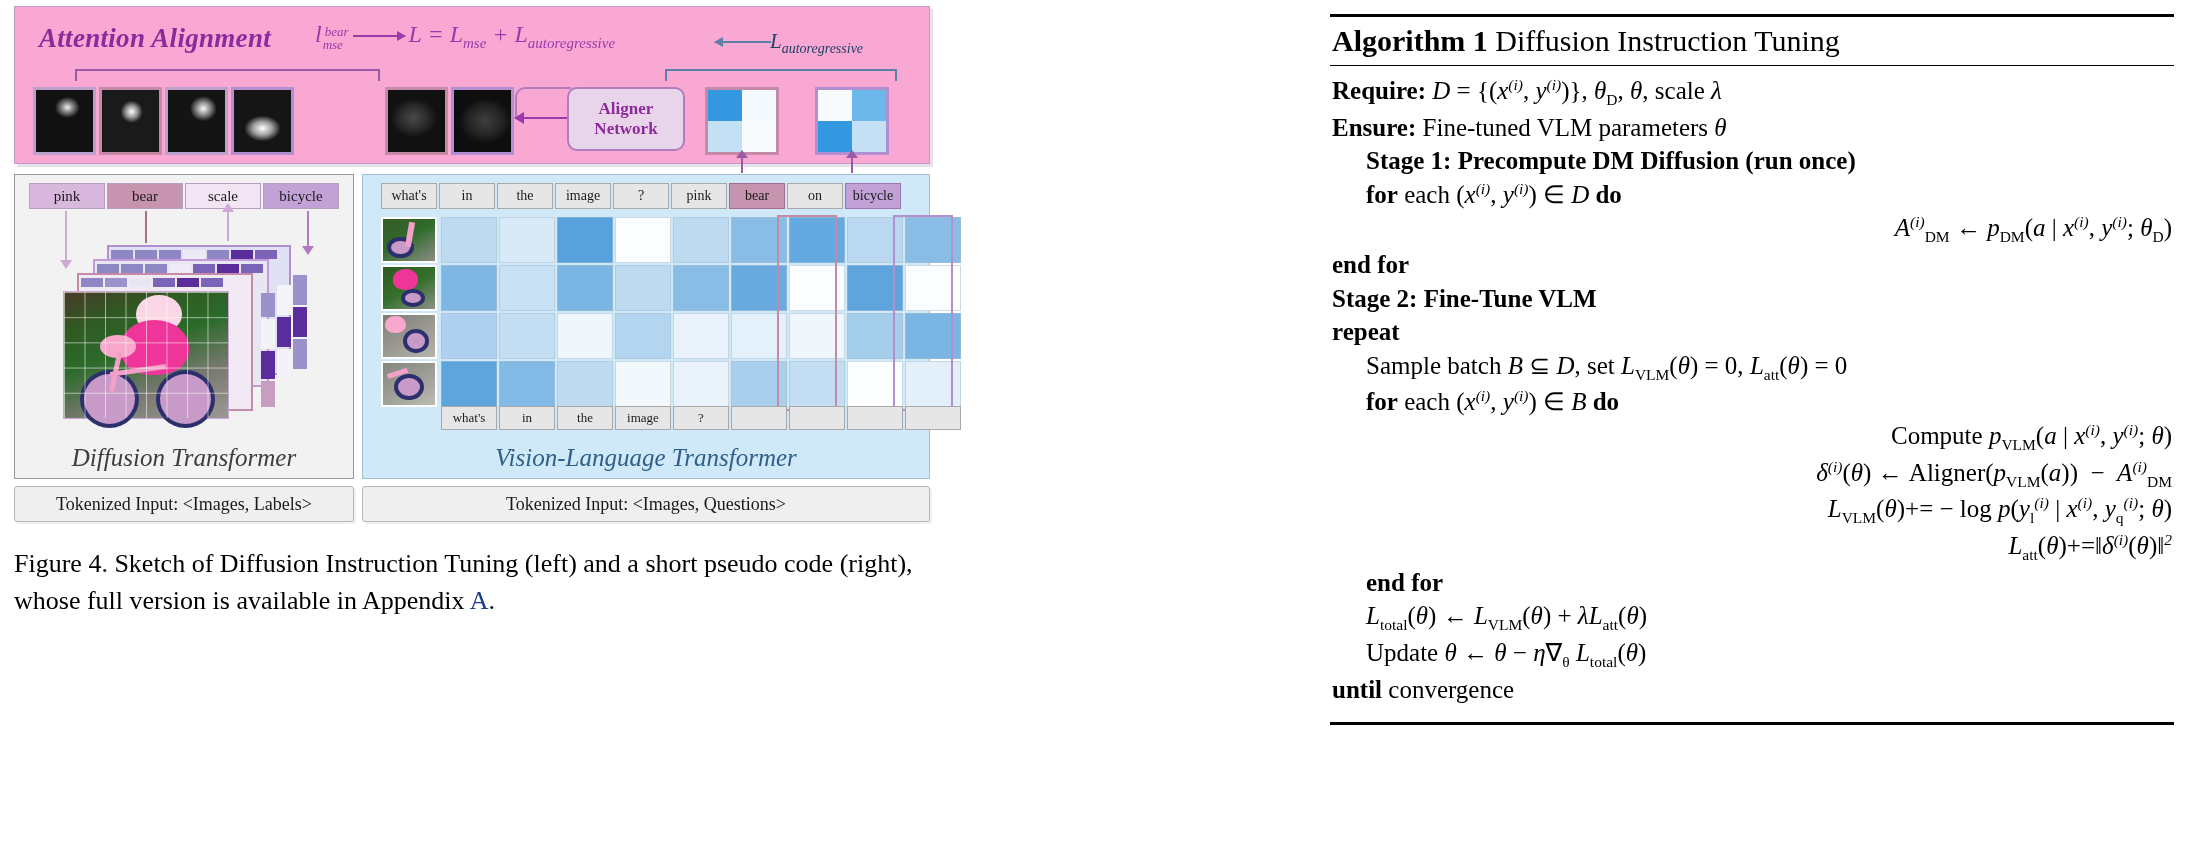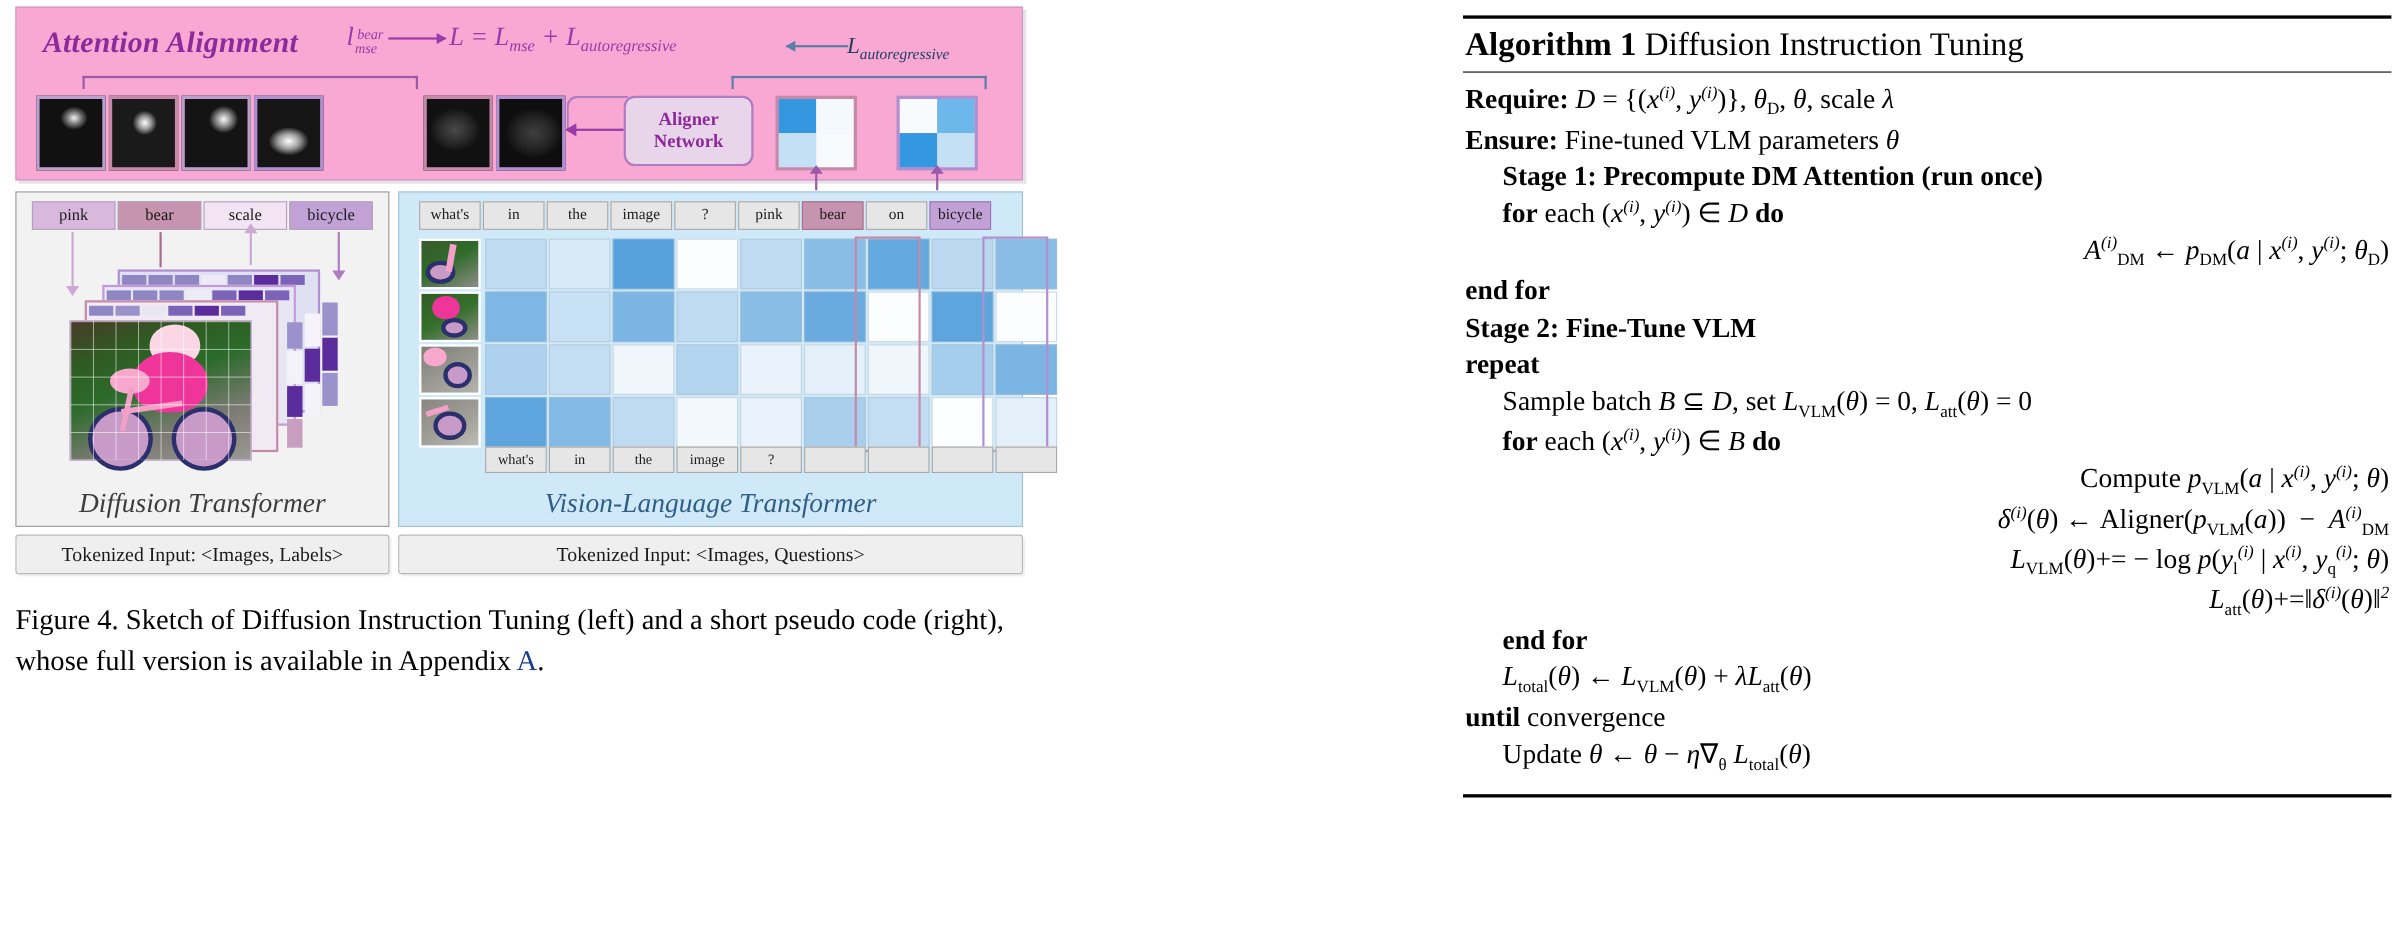--- a/index.html
+++ b/index.html
@@ -499,21 +499,21 @@
         <span class="mi">D</span> = {(<span class="mi">x</span><span class="supi">(i)</span>, <span class="mi">y</span><span class="supi">(i)</span>)},
         <span class="mi">θ</span><span class="subr">D</span>, <span class="mi">θ</span>,
         <span>scale</span> <span class="mi">λ</span>
       </div>
 
       <div class="algo-line">
         <span class="kw">Ensure:</span>
         <span>Fine-tuned VLM parameters</span> <span class="mi">θ</span>
       </div>
 
-      <div class="algo-line ind1 kw">Stage 1: Precompute DM Attention (run once)</div>
+      <div class="algo-line ind1 kw">Stage 1: Precompute DM Diffusion (run once)</div>
 
       <div class="algo-line ind1">
         <span class="kw">for</span>
         <span>each</span>
         (<span class="mi">x</span><span class="supi">(i)</span>, <span class="mi">y</span><span class="supi">(i)</span>) ∈ <span class="mi">D</span>
         <span class="kw">do</span>
       </div>
 
       <div class="algo-line ind2">
         <span class="mi">A</span><span class="supi">(i)</span><span class="subr">DM</span> ←
@@ -566,27 +566,27 @@
       </div>
 
       <div class="algo-line ind1 kw">end for</div>
 
       <div class="algo-line ind1">
         <span class="mi">L</span><span class="subr">total</span>(<span class="mi">θ</span>) ←
         <span class="mi">L</span><span class="subr">VLM</span>(<span class="mi">θ</span>) +
         <span class="mi">λL</span><span class="subr">att</span>(<span class="mi">θ</span>)
       </div>
 
-      <div class="algo-line">
-        <span class="kw">until</span>
-        <span>convergence</span>
-      </div>
-
       <div class="algo-line ind1">
         <span>Update</span>
         <span class="mi">θ</span> ← <span class="mi">θ</span> − <span class="mi">η</span>∇<span class="subr mi">θ</span>
         <span class="mi">L</span><span class="subr">total</span>(<span class="mi">θ</span>)
       </div>
+
+      <div class="algo-line">
+        <span class="kw">until</span>
+        <span>convergence</span>
+      </div>
     </div>
 
     <div class="rule-thick algo-foot"></div>
   </div>
 </div>
 
 </body></html>

